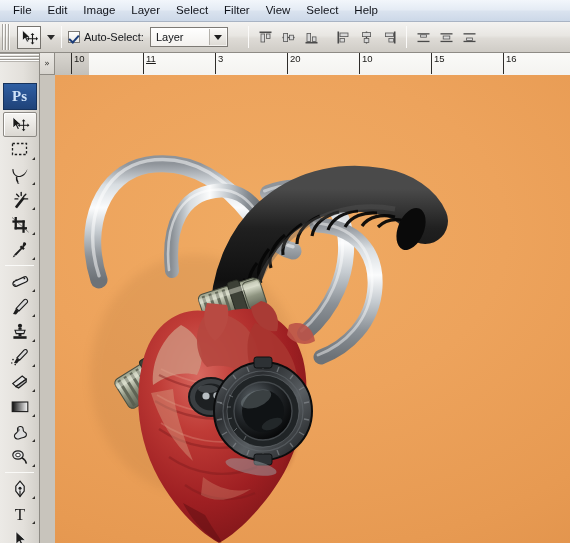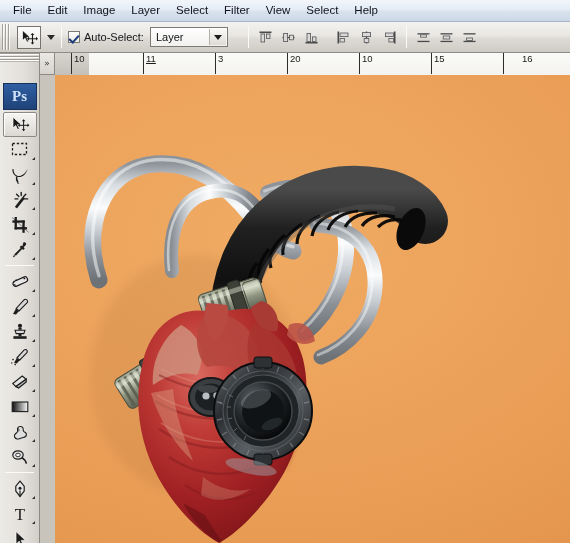--- a/index.html
+++ b/index.html
@@ -625,21 +625,21 @@
         <div class="tickmaj" style="left: 376px;"></div>
         <div class="rlabel" style="left: 379px;">15</div>
         <div class="tickmin" style="left: 385px;"></div>
         <div class="tickmin" style="left: 394px;"></div>
         <div class="tickmin" style="left: 403px;"></div>
         <div class="tickmid" style="left: 412px;"></div>
         <div class="tickmin" style="left: 421px;"></div>
         <div class="tickmin" style="left: 430px;"></div>
         <div class="tickmin" style="left: 439px;"></div>
         <div class="tickmaj" style="left: 448px;"></div>
-        <div class="rlabel" style="left: 467px;">16</div>
+        <div class="rlabel" style="left: 451px;">16</div>
         <div class="tickmin" style="left: 457px;"></div>
         <div class="tickmin" style="left: 466px;"></div>
         <div class="tickmin" style="left: 475px;"></div>
         <div class="tickmid" style="left: 484px;"></div>
         <div class="tickmin" style="left: 493px;"></div>
         <div class="tickmin" style="left: 502px;"></div>
         <div class="tickmin" style="left: 511px;"></div>
         <div class="tickmin" style="left: 7px;"></div>
       </div>
   </div>

